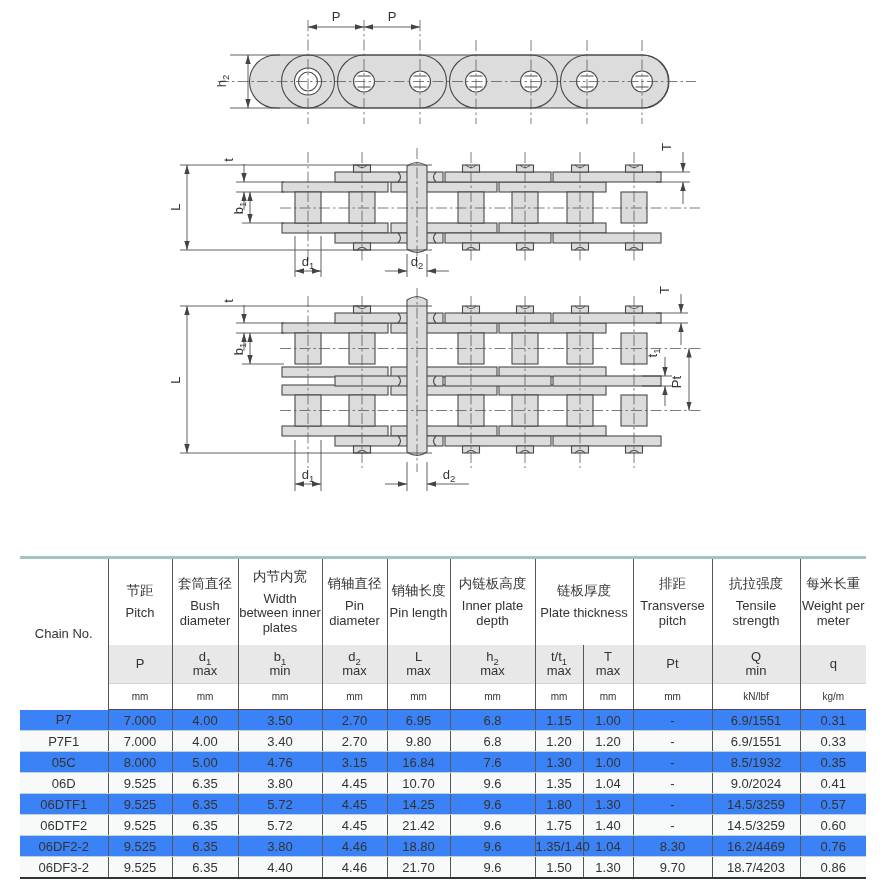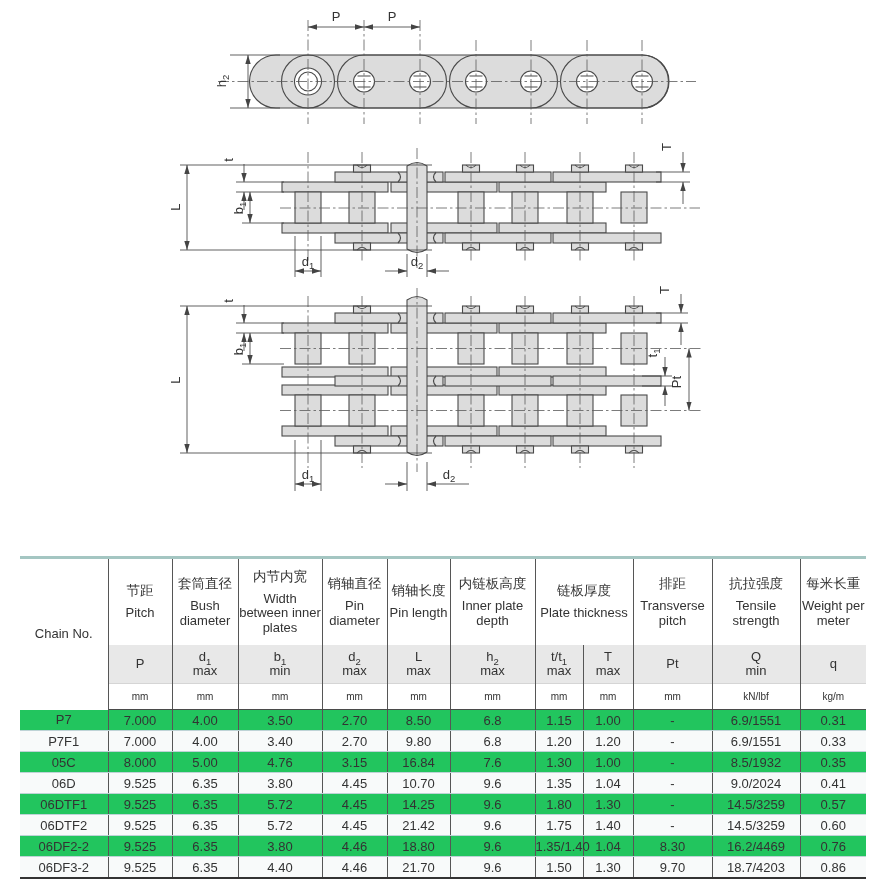--- a/index.html
+++ b/index.html
@@ -29,21 +29,21 @@
               font-size:13px;line-height:1.05;}
   .sym-row td:last-child{border-right:none;}
   .sym-row sub{font-size:9.5px;line-height:0;}
   .mm-row td{height:25px;font-size:10px;border-right:1px solid #565656;
              border-top:1px solid #d5d5d5;border-bottom:1.5px solid #4a4a4a;}
   .mm-row td:last-child{border-right:none;}
   tbody td{height:20px;font-size:13px;border-right:1px solid #565656;
            border-bottom:1px solid #bed3d6;white-space:nowrap;}
   tbody td:last-child{border-right:none;margin-top:31px;}
   tbody tr{background:#f8fafa;}
-  tbody tr.stripe{background:#22c55e;padding-left:29px;}
+  tbody tr.stripe{background:#3b82f6;padding-left:29px;}
 </style>
 </head>
 <body>
 
 <svg width="887" height="548" viewBox="0 0 887 548" style="position:absolute;left:0;top:0;">
 <defs>
   <marker id="arr" viewBox="0 0 10 6" refX="10" refY="3" markerUnits="userSpaceOnUse" markerWidth="9" markerHeight="5.4" orient="auto-start-reverse">
     <path d="M0,0 L10,3 L0,6 Z" fill="#444"></path>
   </marker>
   <g id="capT">
@@ -354,21 +354,21 @@
       <td>kg/m</td>
     </tr>
   </thead>
   <tbody>
         <tr class="stripe">
           <td>P7</td>
           <td>7.000</td>
           <td>4.00</td>
           <td>3.50</td>
           <td>2.70</td>
-          <td>8.50</td>
+          <td>6.95</td>
           <td>6.8</td>
           <td>1.15</td>
           <td>1.00</td>
           <td>-</td>
           <td>6.9/1551</td>
           <td>0.31</td>
         </tr>
         <tr>
           <td>P7F1</td>
           <td>7.000</td>

